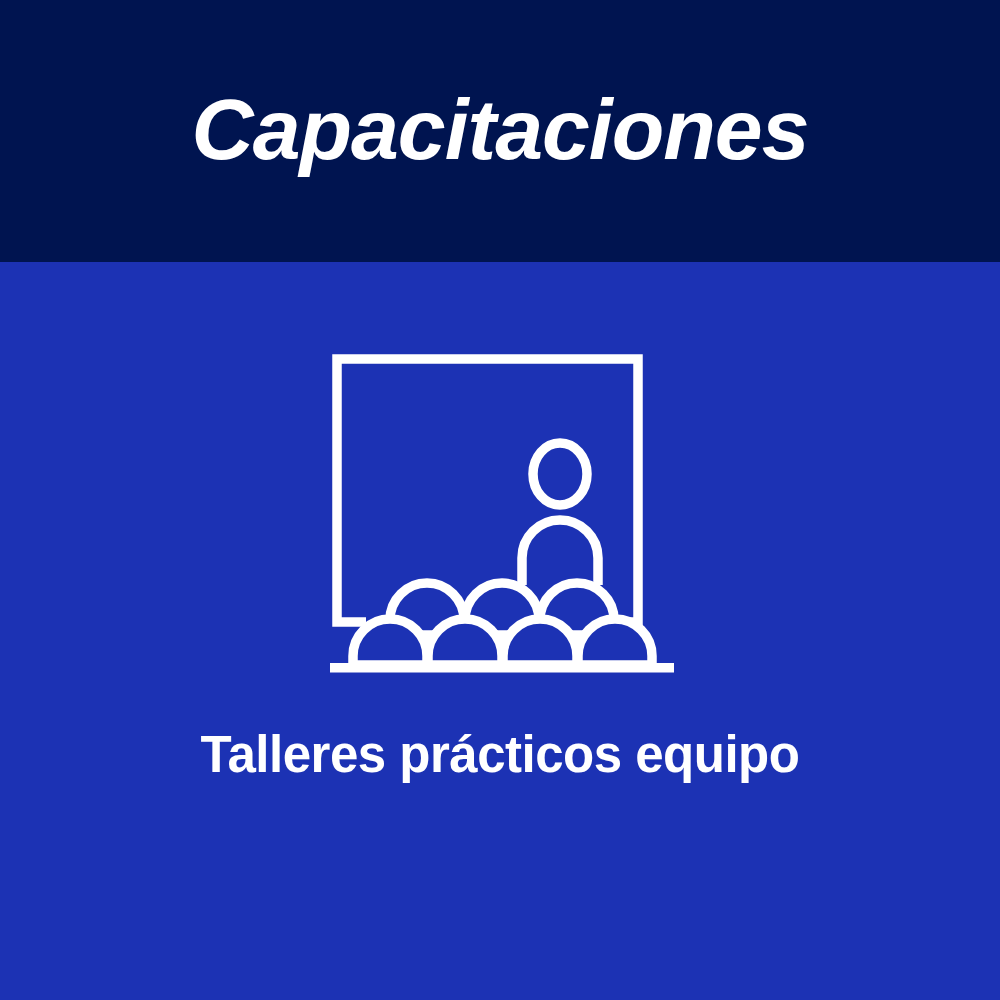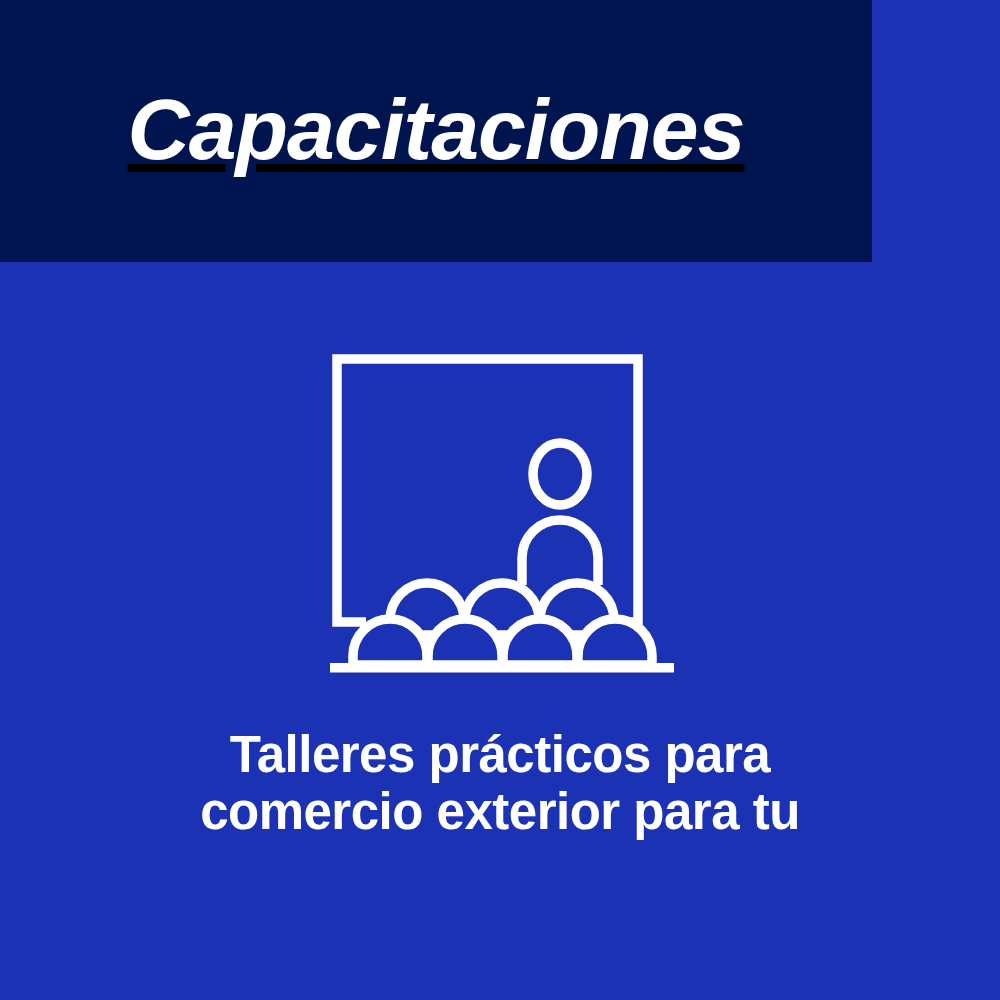--- a/index.html
+++ b/index.html
@@ -14,27 +14,26 @@
     overflow: hidden;
     font-family: "Liberation Sans", sans-serif;
     background: #1c32b4;
   }
 
   
   .header {
     position: absolute;
     left: 0;
     top: 0;
-    width: 872px;
+    width: 1000px;
     height: 262px;
     background: #001450;
     display: flex;
     align-items: center;
     justify-content: center;
-    text-decoration: underline;
   }
   .header-title {
     color: #ffffff;
     font-family: "Liberation Sans", sans-serif;
     font-size: 86px;
     font-weight: 700;
     font-style: italic;
     letter-spacing: -1px;
     line-height: 1;
     margin: 0;
@@ -130,17 +129,16 @@
         <path d="M 128 335 L 128 326 A 37 37 0 0 1 202 326 L 202 335 Z"></path>
         <path d="M 203 335 L 203 326 A 37 37 0 0 1 277 326 L 277 335 Z"></path>
         <path d="M 278 335 L 278 326 A 37 37 0 0 1 352 326 L 352 335 Z"></path>
       </g>
 
       <rect x="30" y="333" width="344" height="9.5" fill="#ffffff"></rect>
     </svg>
   </div>
 
   <div class="caption">
-    <span class="ln">Talleres prácticos para</span>
-    <span class="ln">comercio exterior para tu</span>
+    <span class="ln">Talleres prácticos equipo</span>
   </div>
 
 </div>
 
 </body></html>

